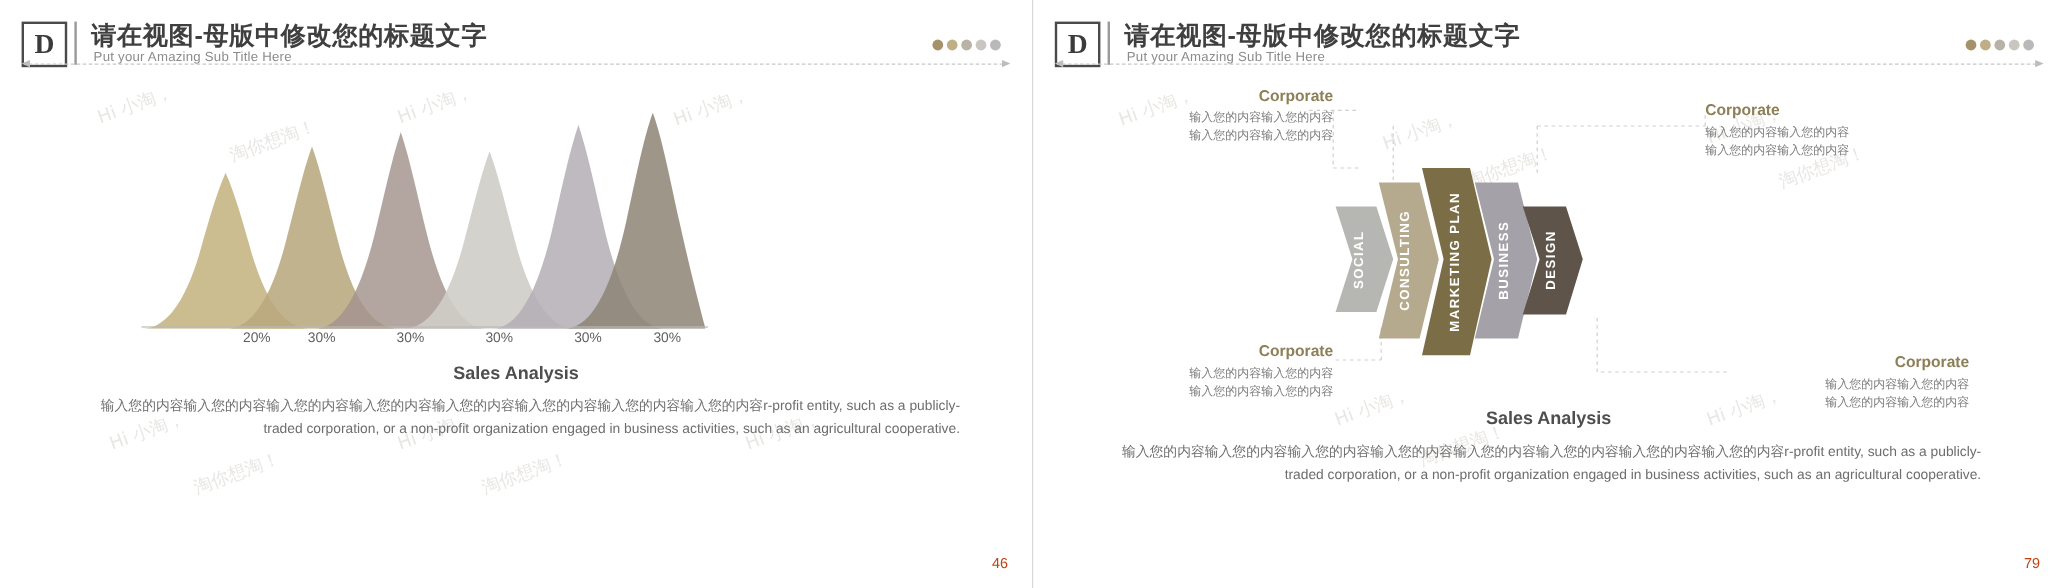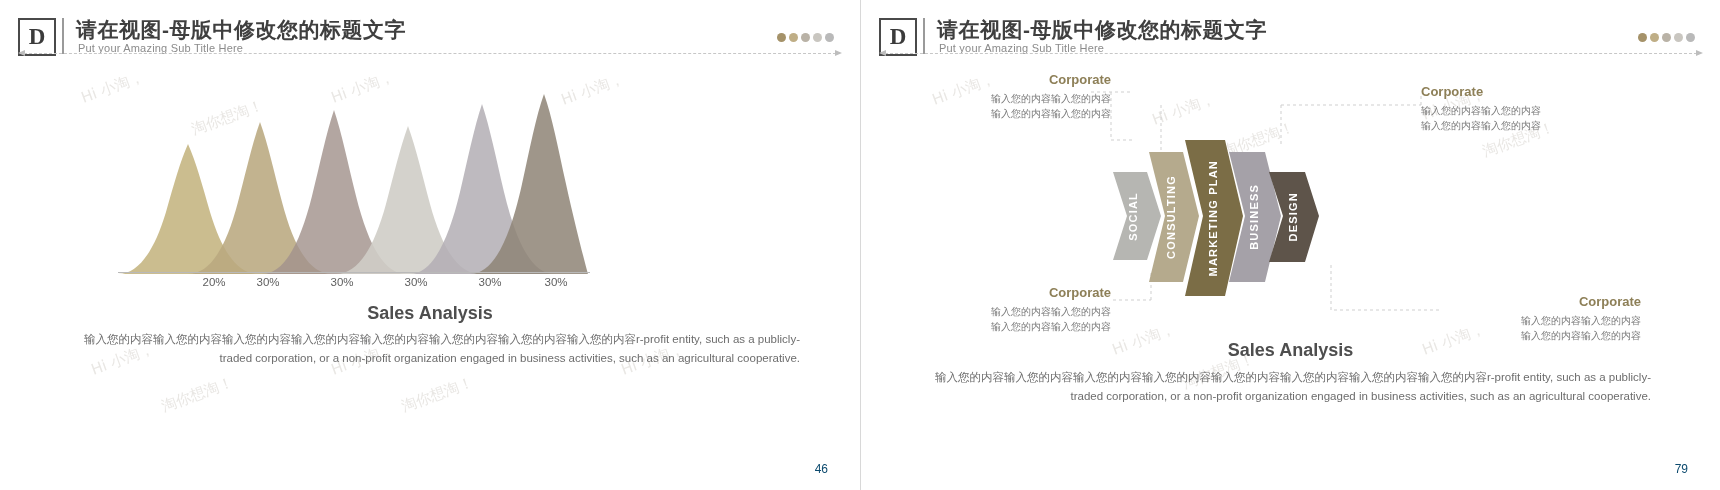--- a/index.html
+++ b/index.html
@@ -129,39 +129,39 @@
     white-space: nowrap;
     transform: rotate(-20deg);
     font-family: "DejaVu Sans", sans-serif;
     pointer-events: none;
     user-select: none;
   }
 
   
   .page-num {
     position: absolute;
-    right: 32px;
+    right: 20px;
     bottom: 14px;
     font-size: 12px;
-    color: #0c4a6e;
+    color: #c2410c;
   }
   .body-copy {
     position: absolute;
     left: 60px;
     width: 740px;
     text-align: right;
     font-size: 11.5px;
     line-height: 19px;
     color: #6d6d6d;
   }
   .section-title {
     position: absolute;
     width: 100%;
     text-align: center;
-    font-size: 18px;
+    font-size: 15px;
     font-weight: bold;
     color: #4e4e4e;
   }
 
   
   .chart1 {
     position: absolute;
     left: 118px;
     top: 92px;
     width: 470px;

